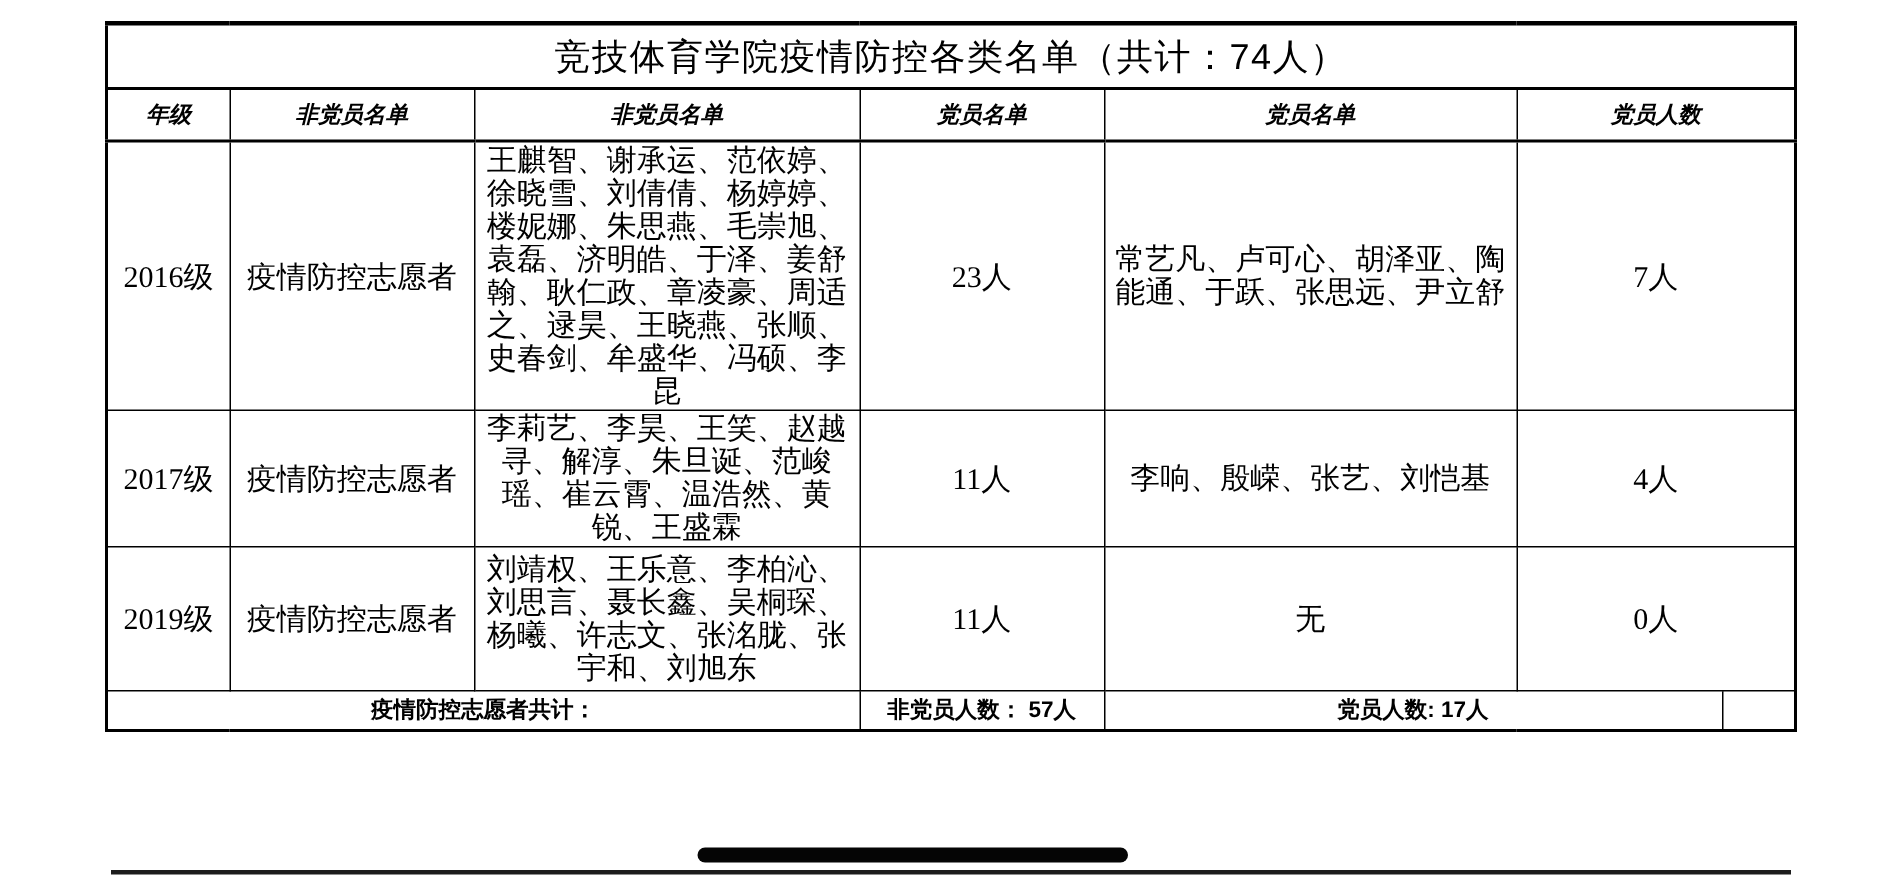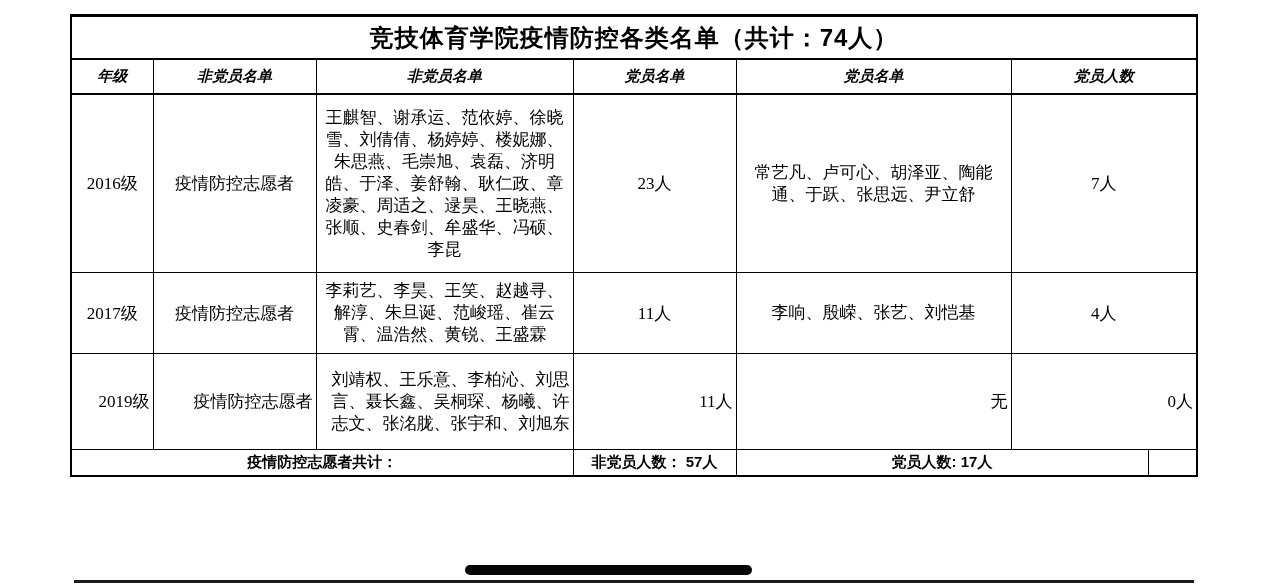--- a/index.html
+++ b/index.html
@@ -21,48 +21,48 @@
     border-collapse: collapse;
     table-layout: fixed;
     width: 1128px;
     background: #ffffff;
   }
   table.roster td {
     border: 1px solid #000000;
     text-align: center;
     vertical-align: middle;
     padding: 1px 3px;
-    font-size: 17px;
+    font-size: 20px;
     color: #000000;
     overflow: hidden;
   }
   
   table.roster { border: 2px solid #000000; border-top-width: 3px; }
 
   tr.title-row td {
     border-bottom: 2px solid #000000;
     font-family: "Liberation Sans", "DejaVu Sans", sans-serif;
-    font-weight: bold;
+    font-weight: normal;
     font-size: 24px;
     letter-spacing: 1px;
     height: 39px;
     margin-top: 12px;
   }
   tr.header-row td {
     border-bottom: 2px solid #000000;
     font-family: "Liberation Sans", "DejaVu Sans", sans-serif;
     font-weight: bold;
     font-size: 15px;
     height: 31px;
     font-style: italic;
   }
   tr.r0 td { height: 175px; }
   tr.r1 td { height: 78px; }
   tr.r2 td { height: 51px; }
-  tr.r3 td { height: 93px; text-align: right; }
+  tr.r3 td { height: 93px; }
   tr.r4 td { height: 56px; }
   tr.footer-row td {
     height: 23px;
     font-family: "Liberation Sans", "DejaVu Sans", sans-serif;
     font-weight: bold;
     font-size: 15px;
   }
   td.names {
     line-height: 22px;
     padding: 2px 4px;

